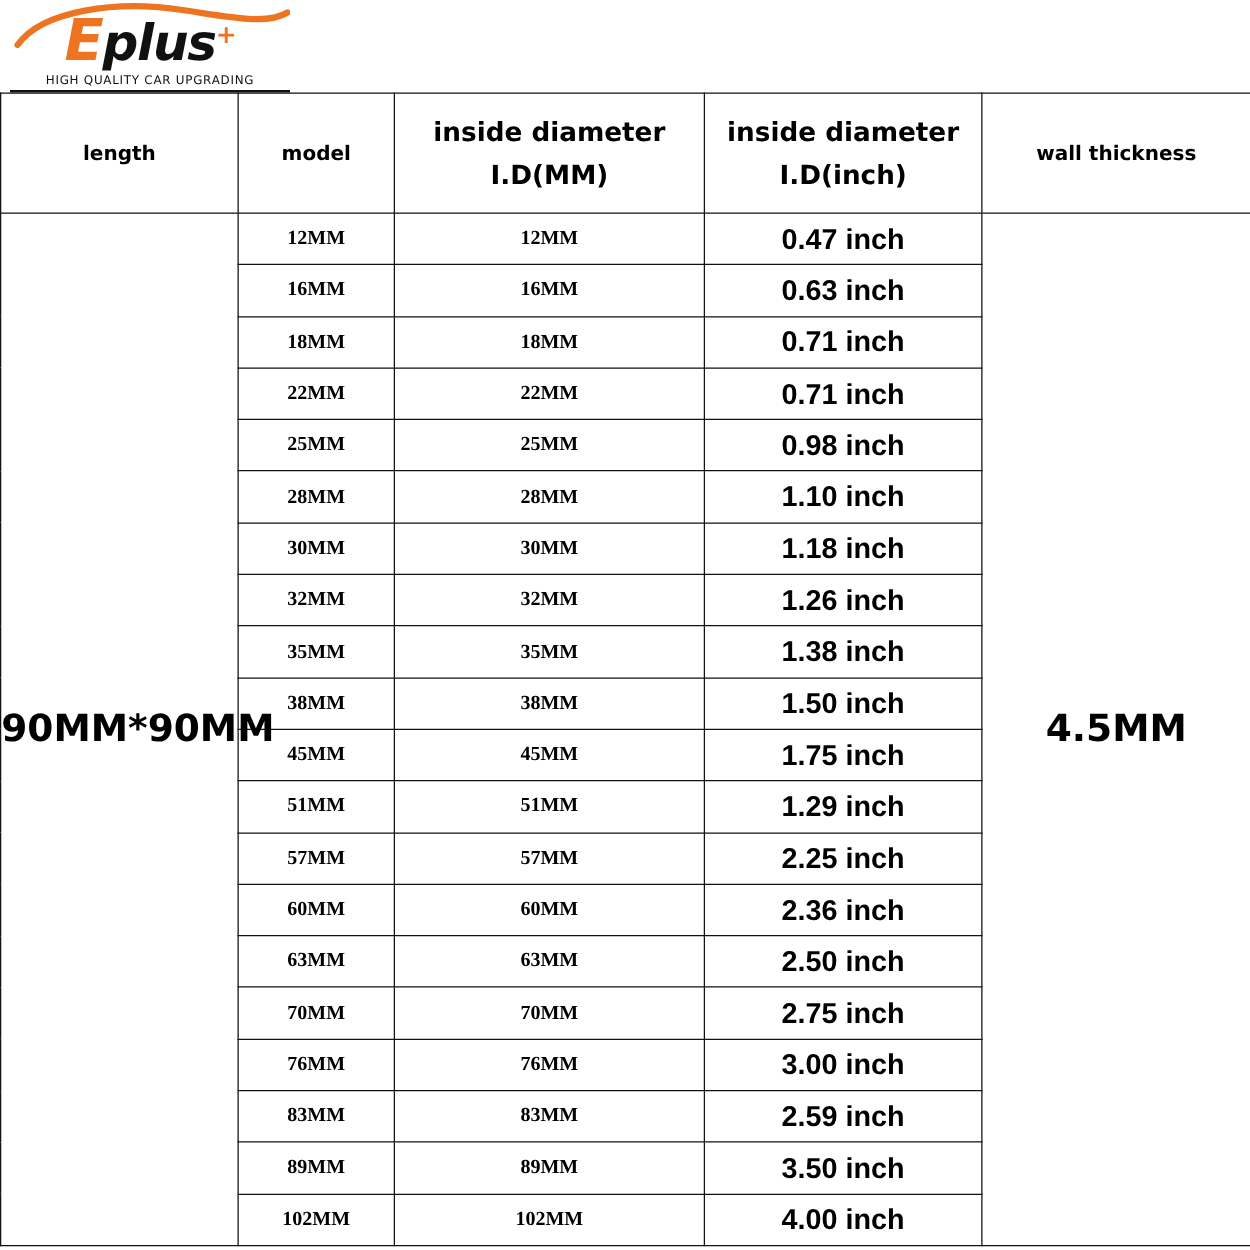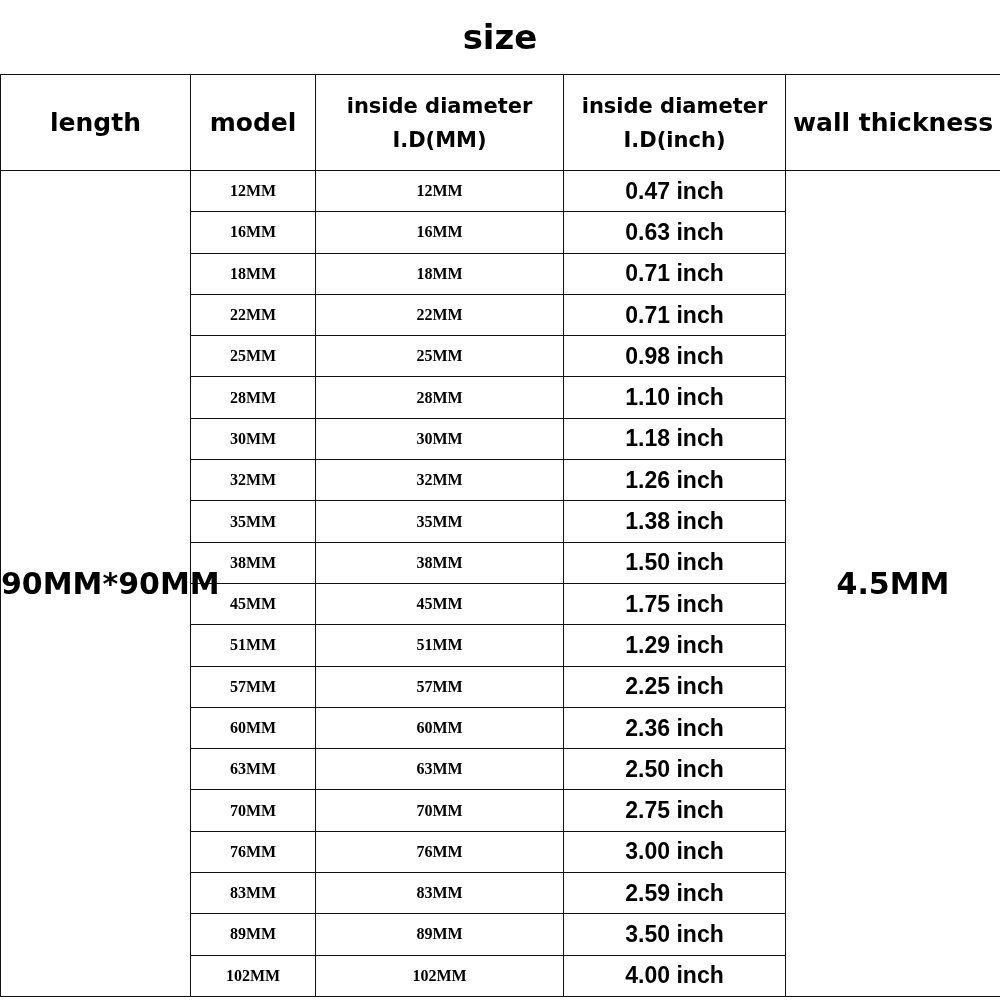--- a/index.html
+++ b/index.html
@@ -115,21 +115,21 @@
   col.c-length { width: 190px; }
   col.c-model  { width: 125px; }
   col.c-idmm   { width: 248px; }
   col.c-idin   { width: 222px; }
   col.c-wall   { width: 215px; }
 
   .head-row th {
     height: 96px;
     font-family: "DejaVu Sans", sans-serif;
     font-weight: 700;
-    font-size: 25px;
+    font-size: 16px;
     line-height: 34px;
     padding: 0 4px;
   }
   .head-row th.two-line {
     font-size: 21px;
   }
   .head-row th span.ln { display: block; }
 
   .data-row td {
     height: 41.3px;
@@ -153,24 +153,29 @@
     font-size: 16px;
   }
 </style>
 </head>
 <body>
 
 <div class="page">
 
   <div class="top-band">
 
-
-    <div class="title-cell">
-      <div class="title-text">size</div>
+    <div class="logo-cell">
+      <svg class="logo-swoosh" viewBox="0 0 224 44" aria-hidden="true">
+        <path d="M6 34 C 26 6, 86 -2, 138 6 C 178 12, 206 18, 222 8" fill="none" stroke="#ef7421" stroke-width="5" stroke-linecap="round"></path>
+      </svg>
+      <div class="logo-wordmark"><span class="e-letter">E</span><span>plus</span><span class="logo-plus">+</span></div>
+      <div class="logo-tagline">HIGH QUALITY CAR UPGRADING</div>
+      <div class="logo-rule"></div>
     </div>
+
 
   </div>
 
   <table class="size-table">
     <colgroup>
       <col class="c-length">
       <col class="c-model">
       <col class="c-idmm">
       <col class="c-idin">
       <col class="c-wall">

